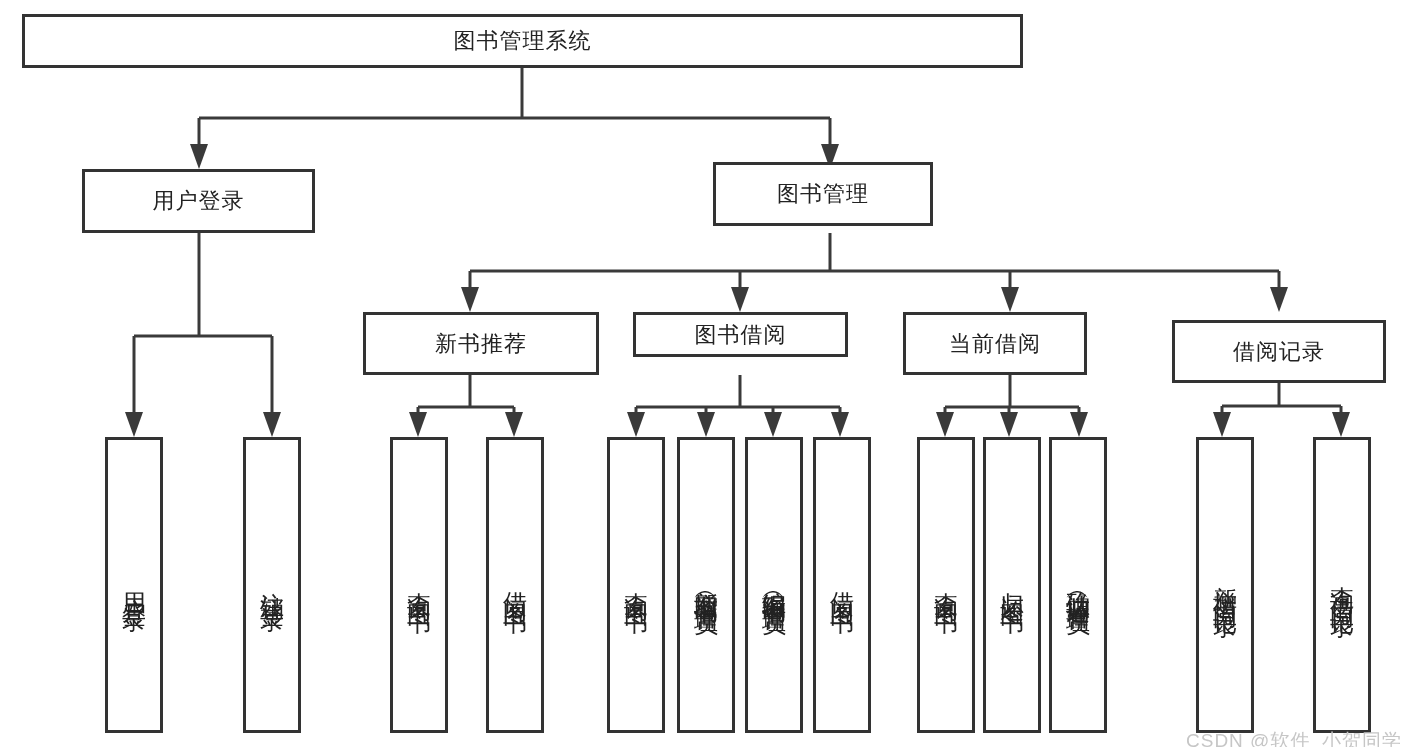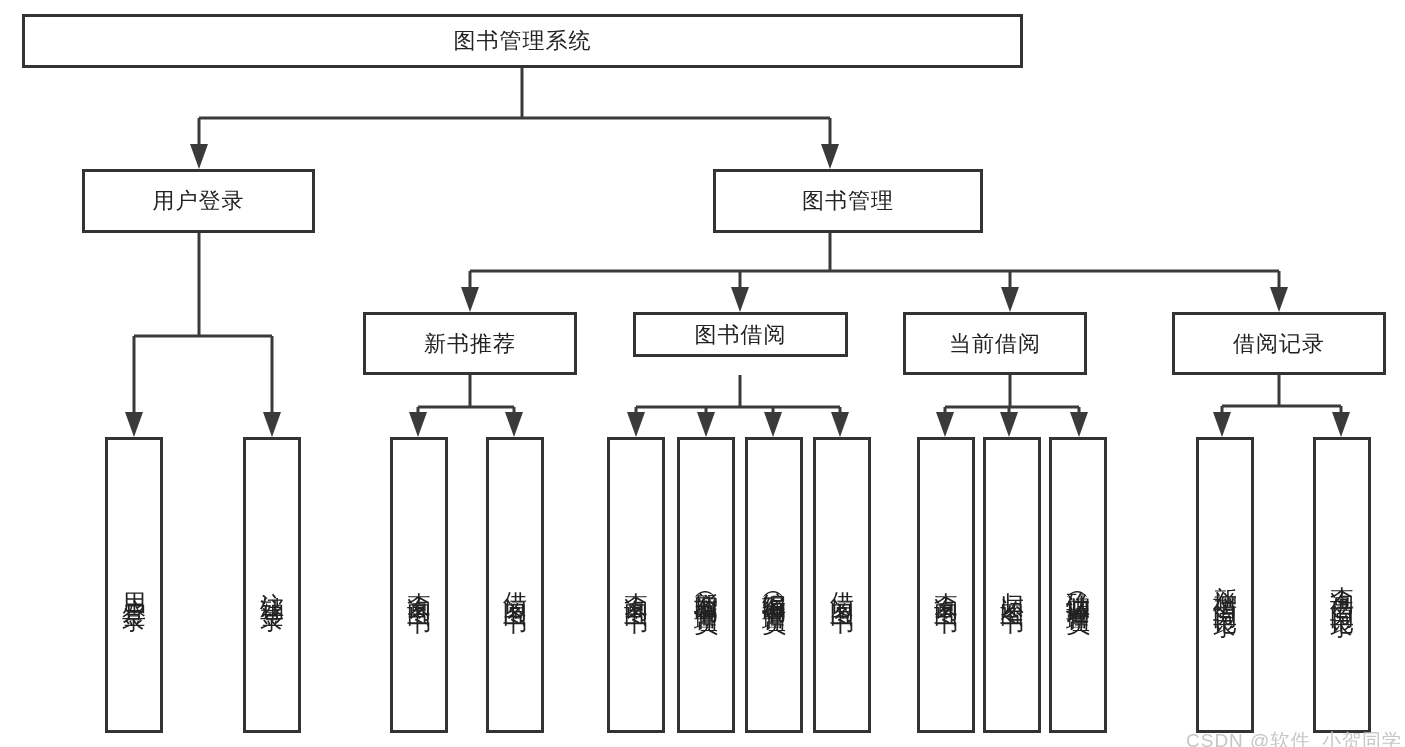--- a/index.html
+++ b/index.html
@@ -108,34 +108,34 @@
   </g>
 </svg>
 
 <div class="box hbox" style="left:22px;top:14px;width:1001px;height:54px">
   <span>图书管理系统</span>
 </div>
 
 <div class="box hbox" style="left:82px;top:169px;width:233px;height:64px">
   <span>用户登录</span>
 </div>
-<div class="box hbox" style="left:713px;top:169px;width:270px;height:64px">
+<div class="box hbox" style="left:713px;top:162px;width:220px;height:64px">
   <span>图书管理</span>
 </div>
 
-<div class="box hbox" style="left:363px;top:312px;width:214px;height:63px">
+<div class="box hbox" style="left:363px;top:312px;width:236px;height:63px">
   <span>新书推荐</span>
 </div>
 <div class="box hbox" style="left:633px;top:312px;width:215px;height:45px">
   <span>图书借阅</span>
 </div>
 <div class="box hbox" style="left:903px;top:312px;width:184px;height:63px">
   <span>当前借阅</span>
 </div>
-<div class="box hbox" style="left:1172px;top:312px;width:214px;height:63px">
+<div class="box hbox" style="left:1172px;top:320px;width:214px;height:63px">
   <span>借阅记录</span>
 </div>
 
 <div class="box vbox" style="left:105px;top:437px;width:58px;height:296px">
   <span class="vtext">用户登录</span>
 </div>
 <div class="box vbox" style="left:243px;top:437px;width:58px;height:296px">
   <span class="vtext">注销登录</span>
 </div>
 

